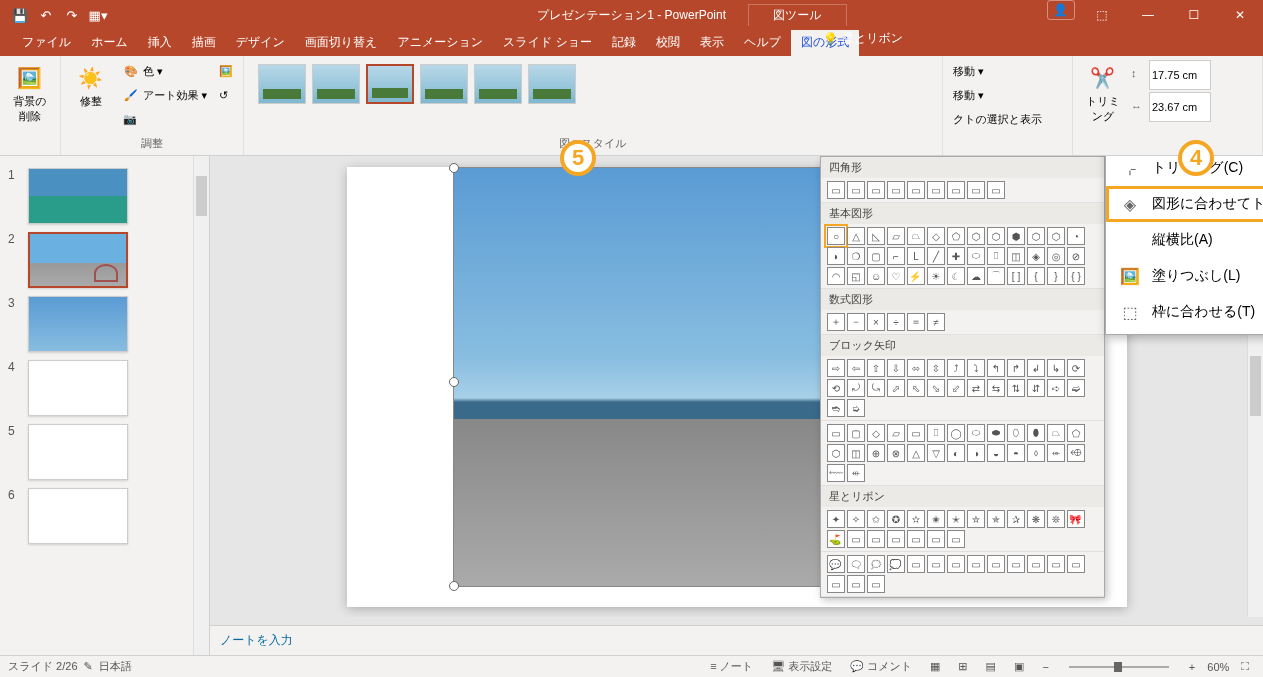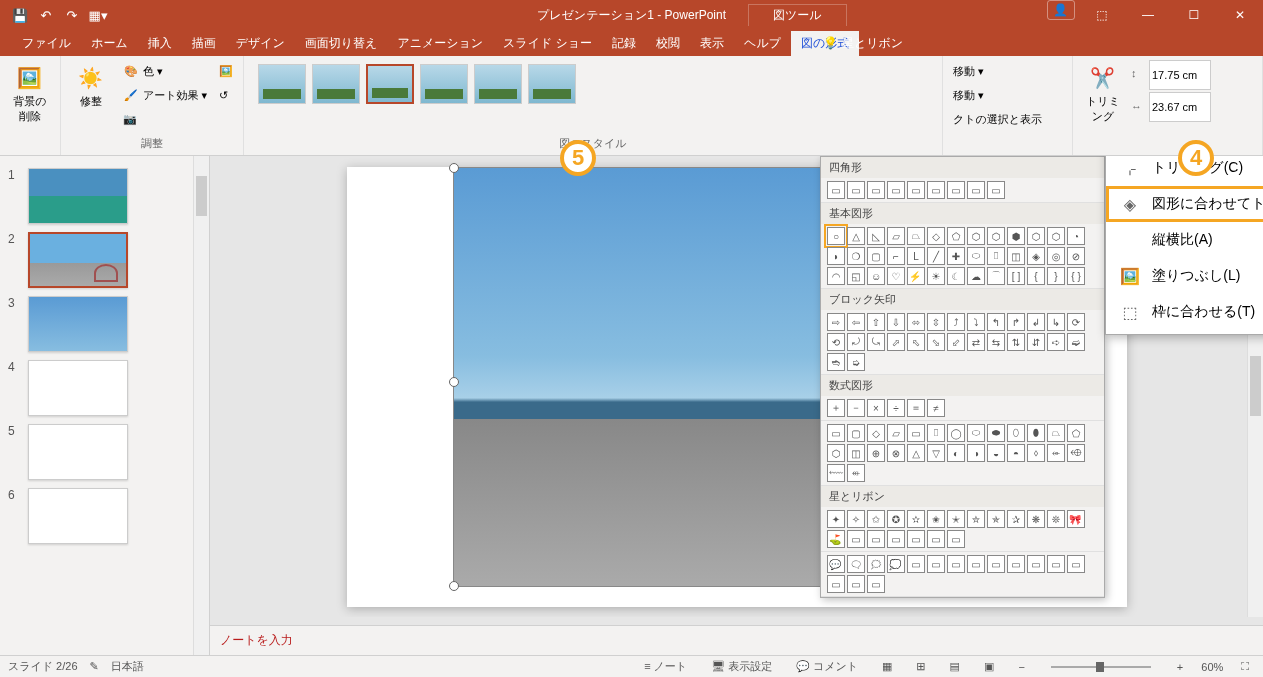--- a/index.html
+++ b/index.html
@@ -9,21 +9,21 @@
 .titlebar { height: 30px; background: #b7472a; color: #fff; display: flex; align-items: center; position: relative; }
 .titlebar .qat { display: flex; align-items: center; padding-left: 8px; gap: 2px; }
 .titlebar .qat .qbtn { width: 24px; height: 24px; display: flex; align-items: center; justify-content: center; font-size: 13px; cursor: pointer; }
 .titlebar .title-center { position: absolute; left: 50%; transform: translateX(-50%); font-size: 12px; }
 .titlebar .tools-tab { position: absolute; left: 748px; background: #b7472a; padding: 2px 24px; font-size: 12px; border: 1px solid rgba(255,255,255,0.25); border-bottom: none; }
 .titlebar .win-controls { margin-left: auto; display: flex; }
 .titlebar .win-controls .wbtn { width: 46px; height: 30px; display: flex; align-items: center; justify-content: center; font-size: 12px; cursor: pointer; }
 .titlebar .acct { width: 28px; height: 20px; border: 1px solid rgba(255,255,255,0.4); border-radius: 3px; display: flex; align-items: center; justify-content: center; margin-right: 4px; font-size: 12px; }
 
 
-.ribbon-tabs { height: 26px; background: #b7472a; color: #fff; display: flex; align-items: center; padding-left: 12px; gap: 0; font-size: 12px; position: relative; }
+.ribbon-tabs { height: 26px; background: #b7472a; color: #fff; display: flex; padding-left: 12px; gap: 0; font-size: 12px; position: relative; }
 .ribbon-tabs .rtab { padding: 4px 10px; cursor: pointer; white-space: nowrap; }
 .ribbon-tabs .rtab.active { background: #f3f2f1; color: #1d4ed8; }
 .ribbon-tabs .search { position: absolute; right: 360px; display: flex; align-items: center; gap: 4px; }
 
 
 .ribbon { height: 100px; background: #f3f2f1; border-bottom: 1px solid #d0d0d0; display: flex; position: relative; }
 .rgroup { border-right: 1px solid #e0e0e0; padding: 4px 6px 2px 6px; display: flex; flex-direction: column; height: 100%; }
 .rgroup .glabel { text-align: center; font-size: 11px; color: #666; margin-top: auto; padding-bottom: 2px; }
 .rgroup .gcontent { display: flex; align-items: flex-start; gap: 4px; }
 .big-btn { display: flex; flex-direction: column; align-items: center; width: 48px; padding: 2px; cursor: pointer; font-size: 11px; text-align: center; }
@@ -51,24 +51,24 @@
 .slide-thumb.selected { border: 2px solid #b7472a; }
 .thumb-img { width: 100%; height: 100%; }
 
 .editor { flex: 1; background: #e6e6e6; position: relative; display: flex; flex-direction: column; gap: 8px; }
 .canvas-area { flex: 1; display: flex; align-items: center; justify-content: center; overflow: hidden; position: relative; }
 .slide-canvas { width: 780px; height: 440px; background: #fff; box-shadow: 0 2px 10px rgba(0,0,0,0.25); position: relative; }
 .sel-photo { position: absolute; left: 106px; top: 0; width: 560px; height: 420px; border: 1px solid #888; }
 .sel-handle { position: absolute; width: 10px; height: 10px; background: #fff; border: 1px solid #666; border-radius: 50%; }
 .photo-sky { position: absolute; inset: 0; background: linear-gradient(#5a9bd4 0%, #87bde0 45%, #a8d0e8 55%, #3a6a8a 56%, #3a6a8a 60%, #888 60%, #aaa 100%); }
 
-.notes-area { height: 30px; background: #f3f2f1; border-top: 1px solid #d0d0d0; padding: 6px 10px; color: #b91c1c; font-size: 12px; }
-
-
-.statusbar { height: 22px; background: #f3f2f1; border-top: 1px solid #d0d0d0; display: flex; align-items: center; padding: 0 8px; font-size: 11px; color: #555; gap: 12px; }
+.notes-area { height: 30px; background: #f3f2f1; border-top: 1px solid #d0d0d0; padding: 6px 10px; color: #0369a1; font-size: 12px; }
+
+
+.statusbar { height: 22px; background: #f3f2f1; border-top: 1px solid #d0d0d0; display: flex; align-items: center; padding: 0 8px; font-size: 11px; color: #555; gap: 6px; }
 .statusbar .spacer { flex: 1; }
 .statusbar .vbtn { padding: 0 6px; cursor: pointer; }
 .zoom-slider { width: 100px; height: 2px; background: #aaa; position: relative; margin: 0 8px; }
 .zoom-slider::after { content: ""; position: absolute; left: 45%; top: -4px; width: 8px; height: 10px; background: #666; }
 
 
 .shape-popup { position: absolute; left: 610px; top: 0; width: 285px; background: #f3f2f1; border: 1px solid #aaa; box-shadow: 2px 2px 8px rgba(0,0,0,0.25); z-index: 50; font-size: 12px; max-height: 580px; overflow: hidden; }
 .shape-cat { border-bottom: 1px solid #e0e0e0; }
 .shape-cat-title { background: #eceae6; padding: 3px 8px; font-size: 11px; color: #444; }
 .shape-grid { display: flex; flex-wrap: wrap; padding: 3px 6px; gap: 2px; }
@@ -323,20 +323,31 @@
             <div class="shape-item">☾</div>
             <div class="shape-item">☁</div>
             <div class="shape-item">⌒</div>
             <div class="shape-item">[ ]</div>
             <div class="shape-item">{</div>
             <div class="shape-item">}</div>
             <div class="shape-item">{ }</div>
           </div>
         </div>
         <div class="shape-cat">
+          <div class="shape-cat-title">数式図形</div>
+          <div class="shape-grid">
+            <div class="shape-item">＋</div>
+              <div class="shape-item">－</div>
+              <div class="shape-item">×</div>
+              <div class="shape-item">÷</div>
+              <div class="shape-item">＝</div>
+              <div class="shape-item">≠</div>
+          </div>
+        </div>
+        <div class="shape-cat">
           <div class="shape-cat-title">ブロック矢印</div>
           <div class="shape-grid">
             <div class="shape-item">⇨</div>
               <div class="shape-item">⇦</div>
               <div class="shape-item">⇧</div>
               <div class="shape-item">⇩</div>
               <div class="shape-item">⬄</div>
               <div class="shape-item">⇳</div>
               <div class="shape-item">⤴</div>
               <div class="shape-item">⤵</div>
@@ -356,31 +367,20 @@
               <div class="shape-item">⇆</div>
               <div class="shape-item">⇅</div>
               <div class="shape-item">⇵</div>
             <div class="shape-item">➪</div>
               <div class="shape-item">➫</div>
               <div class="shape-item">➬</div>
               <div class="shape-item">➭</div>
           </div>
         </div>
         <div class="shape-cat">
-          <div class="shape-cat-title">数式図形</div>
-          <div class="shape-grid">
-            <div class="shape-item">＋</div>
-              <div class="shape-item">－</div>
-              <div class="shape-item">×</div>
-              <div class="shape-item">÷</div>
-              <div class="shape-item">＝</div>
-              <div class="shape-item">≠</div>
-          </div>
-        </div>
-        <div class="shape-cat">
           <div class="shape-grid">
             <div class="shape-item">▭</div>
               <div class="shape-item">▢</div>
               <div class="shape-item">◇</div>
               <div class="shape-item">▱</div>
               <div class="shape-item">▭</div>
               <div class="shape-item">⌷</div>
               <div class="shape-item">◯</div>
               <div class="shape-item">⬭</div>
               <div class="shape-item">⬬</div>

